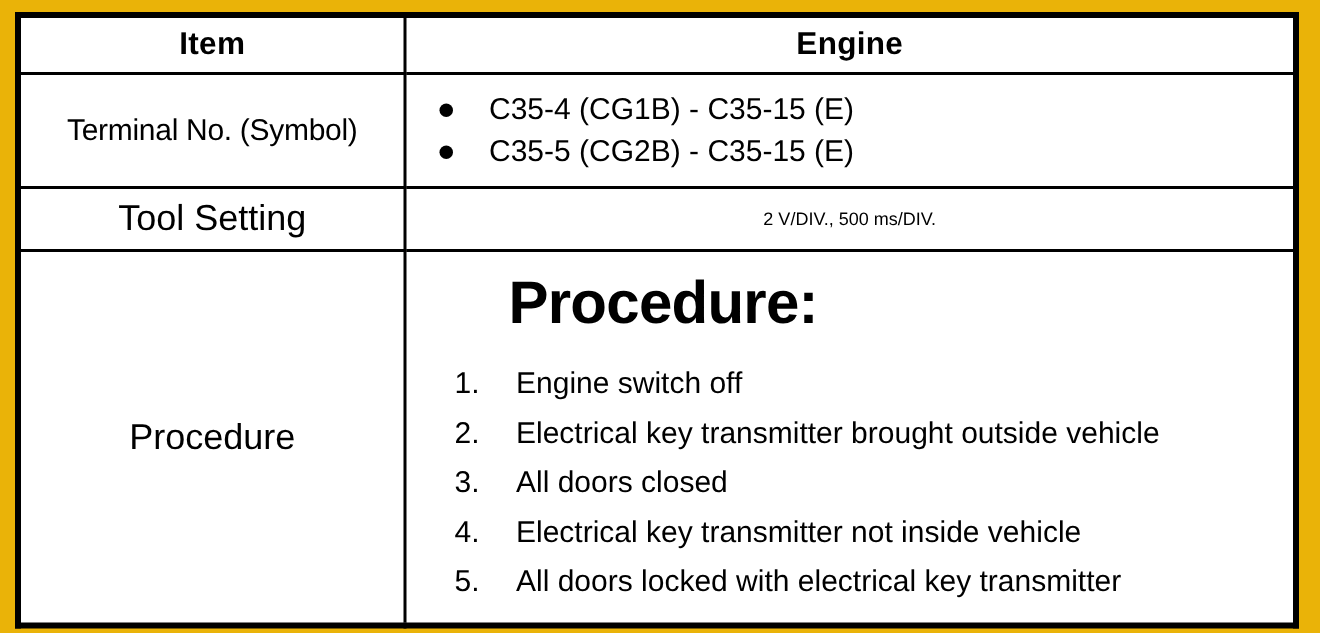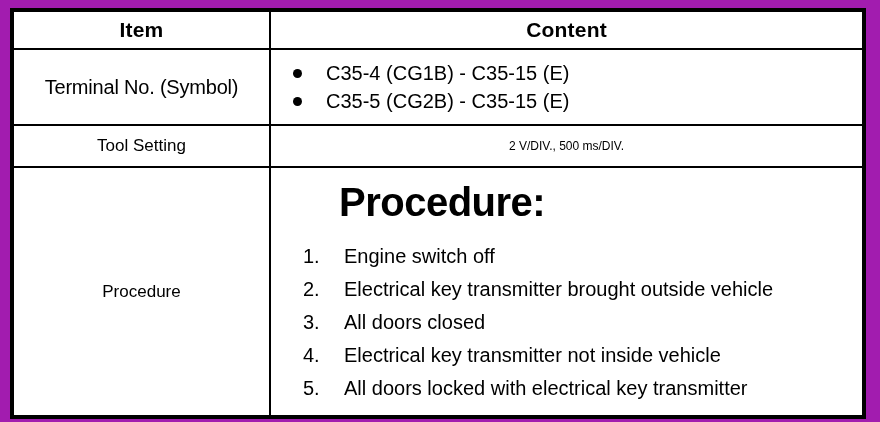--- a/index.html
+++ b/index.html
@@ -12,21 +12,21 @@
     height: 422px;
     font-family: "Liberation Sans", sans-serif;
     color: #000000;
     -webkit-font-smoothing: none;
   }
 
   .sheet {
     position: relative;
     width: 880px;
     height: 422px;
-    background: #a21caf;
+    background: #eab308;
     overflow: hidden;
   }
 
   
   .spec-table {
     position: absolute;
     left: 10px;
     top: 8px;
     width: 852px;
     border-collapse: collapse;
@@ -48,21 +48,21 @@
     height: 36px;
     text-align: center;
     font-size: 21px;
     font-weight: bold;
     letter-spacing: 0.2px;
   }
 
   
   .label-cell {
     text-align: center;
-    font-size: 17px;
+    font-size: 24px;
     font-weight: normal;
     padding: 0 2px;
     white-space: nowrap;
   }
   .label-cell.tight { font-size: 20px; letter-spacing: -0.2px; }
 
   
   .row-terminal .label-cell { height: 72px; }
 
   .bullet-list {
@@ -137,21 +137,21 @@
 
   <table class="spec-table">
     <colgroup>
       <col class="col-item">
       <col class="col-content">
     </colgroup>
     <tbody>
 
       <tr>
         <td class="hdr-cell">Item</td>
-        <td class="hdr-cell">Content</td>
+        <td class="hdr-cell">Engine</td>
       </tr>
 
       <tr class="row-terminal">
         <td class="label-cell tight">Terminal No. (Symbol)</td>
         <td>
           <ul class="bullet-list">
             <li>
               <span class="dot"></span>
               <span>C35-4 (CG1B) - C35-15 (E)</span>
             </li>

